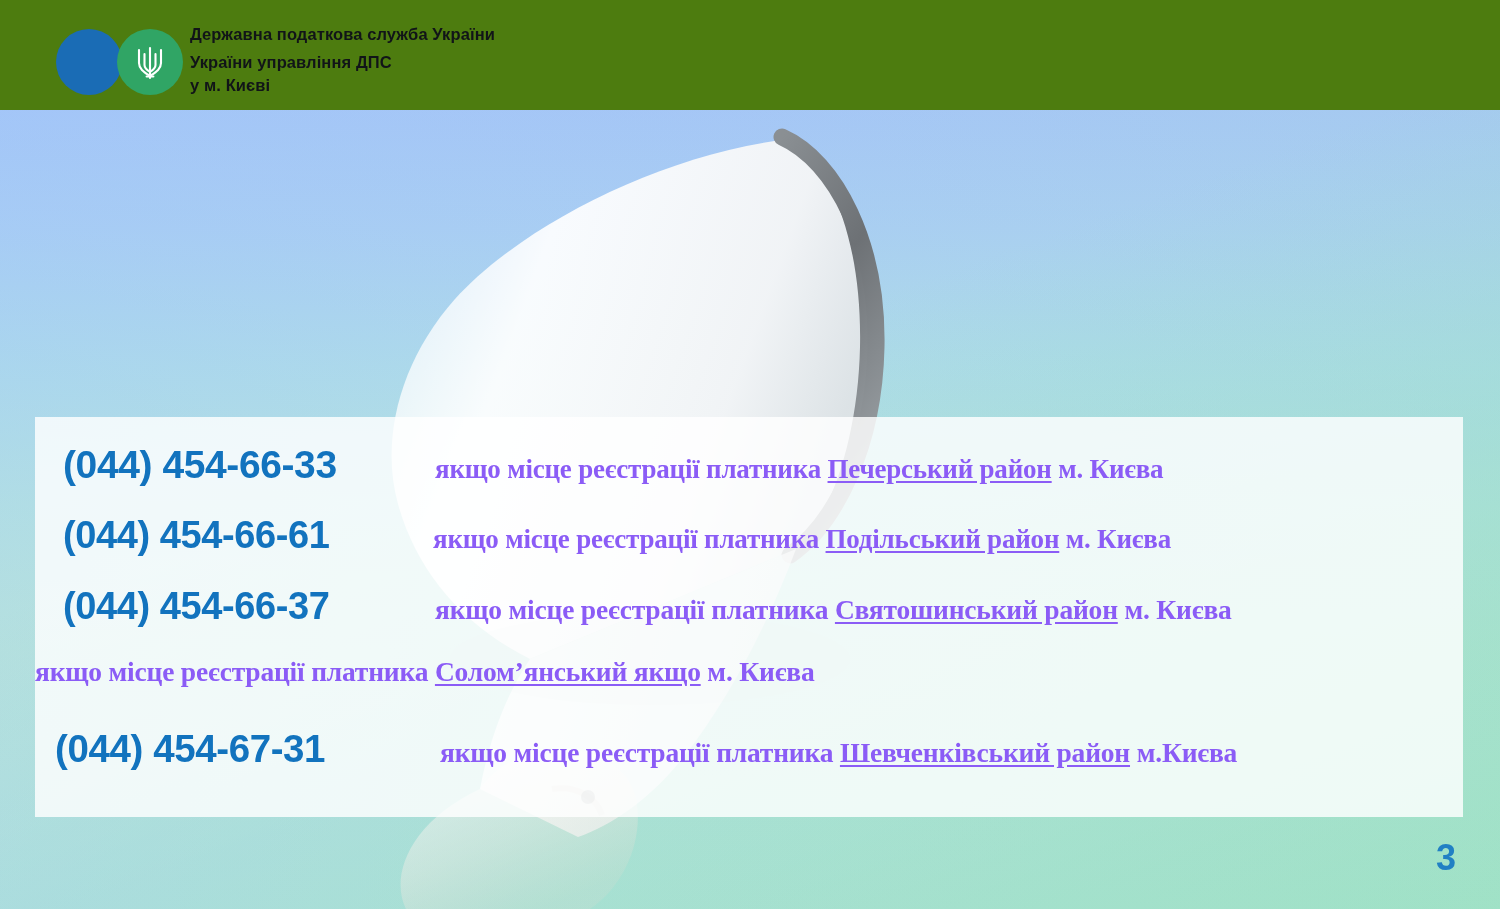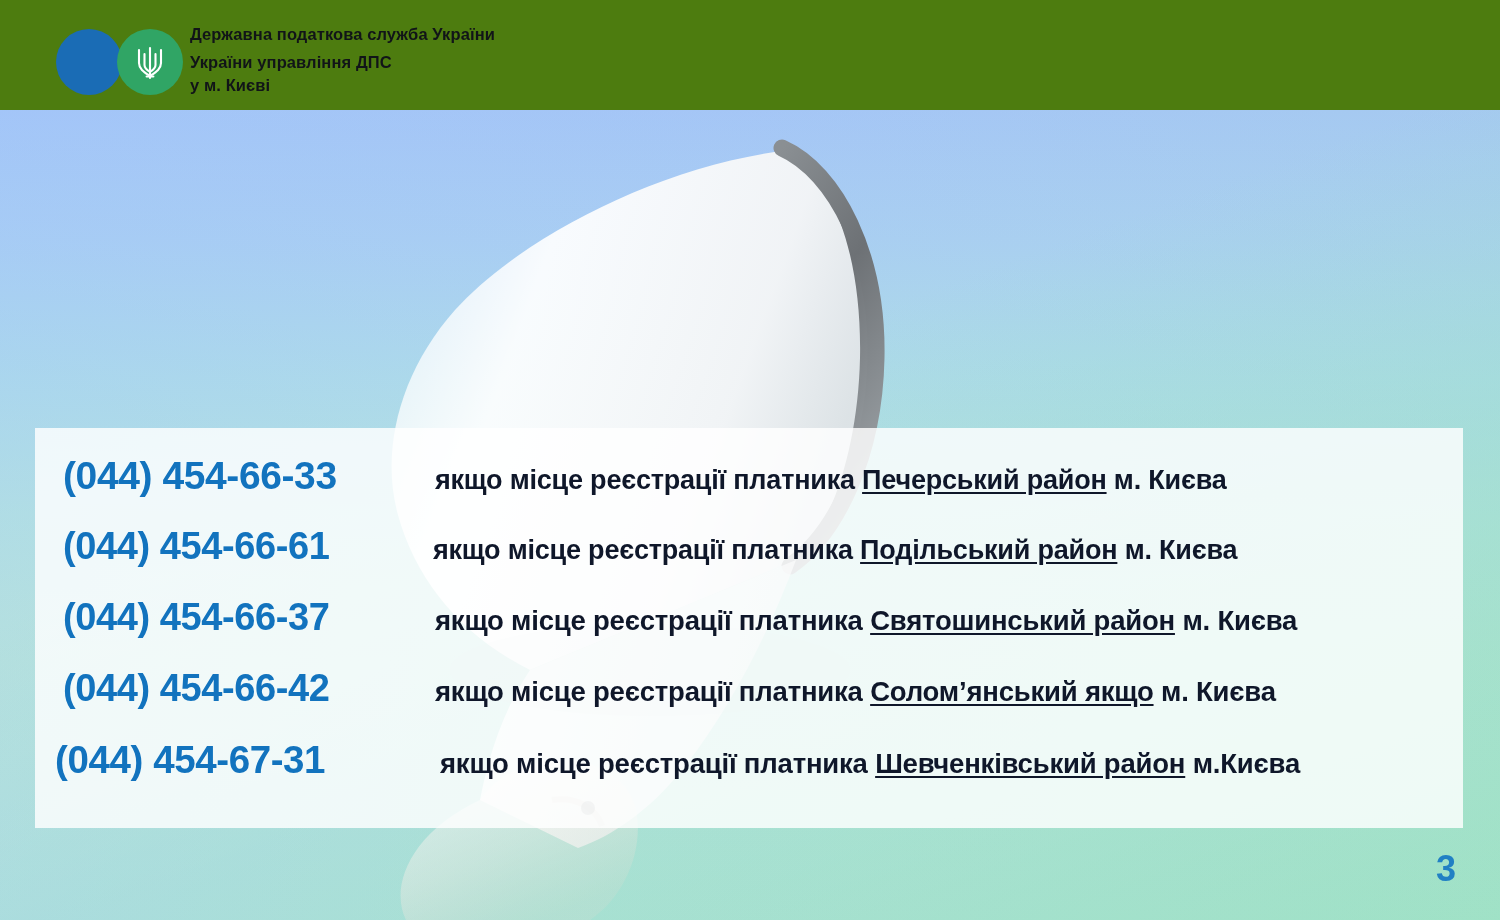--- a/index.html
+++ b/index.html
@@ -83,21 +83,21 @@
     font-weight: bold;
     letter-spacing: 0.1px;
     line-height: 1.42;
     white-space: nowrap;
   }
 
   
   .canvas {
     position: absolute;
     left: 0;
-    top: 110px;
+    top: 99px;
     width: 1500px;
     height: 810px;
     overflow: hidden;
   }
   .bg-gradient {
     position: absolute;
     inset: 0;
     background:
       linear-gradient(160deg,
         rgba(162,194,247,0.0) 0%,
@@ -163,25 +163,26 @@
     color: #1273be;
     font-weight: bold;
     font-size: 38px;
     letter-spacing: -0.4px;
     white-space: nowrap;
     padding-left: 28px;
     box-sizing: border-box;
   }
 
   .desc {
-    color: #0f172a;
+    color: #8b5cf6;
     font-weight: bold;
     font-size: 27px;
     letter-spacing: -0.2px;
     white-space: nowrap;
+    font-family: Liberation Serif, serif;
   }
   .desc .district {
     text-decoration: underline;
     text-underline-offset: 3px;
   }
 
   
   .row-0 .phone { width: 400px; font-size: 39px; }
   .row-0 .desc  { font-size: 27px; }
 
@@ -306,21 +307,20 @@
           <span class="phone">(044) 454-66-61</span>
           <span class="desc"><span>якщо місце реєстрації платника </span><span class="district">Подільський район</span><span> м. Києва</span></span>
         </div>
 
         <div class="row row-2">
           <span class="phone">(044) 454-66-37</span>
           <span class="desc"><span>якщо місце реєстрації платника </span><span class="district">Святошинський район</span><span> м. Києва</span></span>
         </div>
 
         <div class="row row-3">
-          <span class="phone">(044) 454-66-42</span>
           <span class="desc"><span>якщо місце реєстрації платника </span><span class="district">Солом’янський якщо</span><span> м. Києва</span></span>
         </div>
 
         <div class="row row-4">
           <span class="phone">(044) 454-67-31</span>
           <span class="desc"><span>якщо місце реєстрації платника </span><span class="district">Шевченківський район</span><span> м.Києва</span></span>
         </div>
 
       </div>
     </div>

